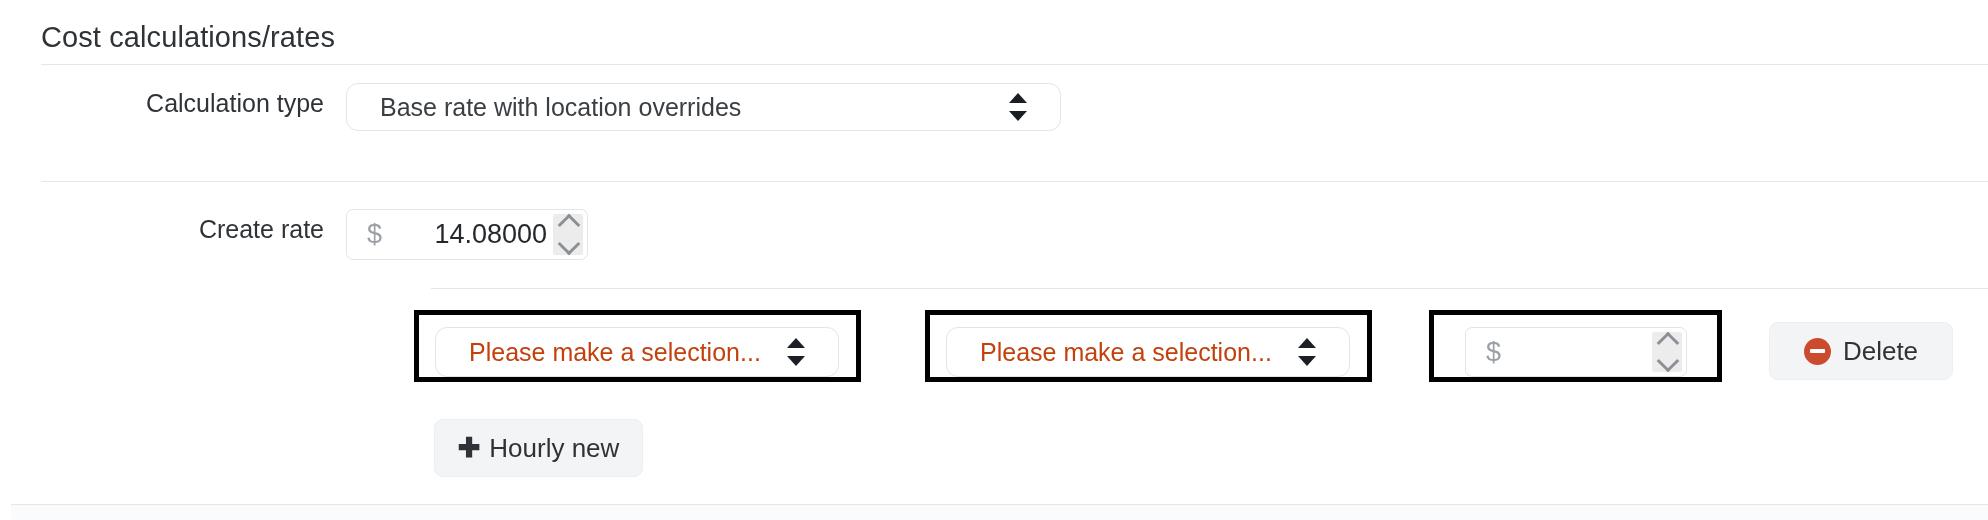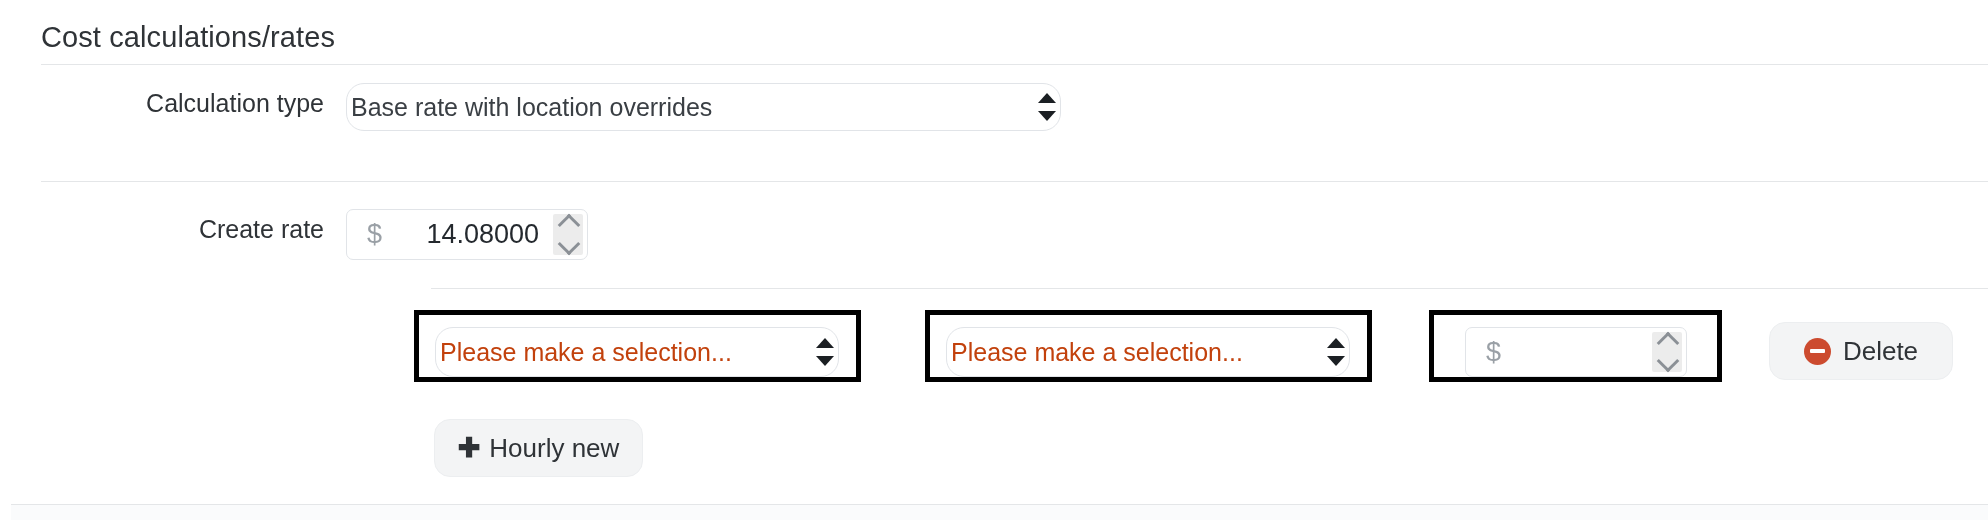--- a/index.html
+++ b/index.html
@@ -66,25 +66,25 @@
     line-height: 30px;
     text-align: right;
     white-space: nowrap;
   }
 
   
   .select {
     position: absolute;
     box-sizing: border-box;
     border: 1px solid #e1e4e8;
-    border-radius: 18px;
+    border-radius: 12px;
     background: #ffffff;
     display: flex;
     align-items: center;
-    padding: 0 4px;
+    padding: 0 33px;
   }
   .select .sel-text {
     font-size: 25px;
     color: #3a3f44;
     white-space: nowrap;
     overflow: hidden;
     flex: 1 1 auto;
   }
   .select .sel-text.placeholder { color: #c2410c; }
 
@@ -120,21 +120,21 @@
     font-size: 27px;
     color: #9aa0a6;
     padding-left: 20px;
     flex: 0 0 auto;
   }
   .money .amount {
     flex: 1 1 auto;
     text-align: right;
     font-size: 27px;
     color: #24292e;
-    padding-right: 14px;
+    padding-right: 6px;
     white-space: nowrap;
   }
   .spinner {
     flex: 0 0 auto;
     width: 30px;
     align-self: stretch;
     margin: 4px 4px 4px 0;
     background: #ececec;
     border-radius: 2px;
     position: relative;
@@ -157,21 +157,21 @@
     border: 5px solid #000000;
     background: #ffffff;
   }
 
   
   .btn {
     position: absolute;
     box-sizing: border-box;
     background: #f3f4f5;
     border: 1px solid #eceef0;
-    border-radius: 16px;
+    border-radius: 9px;
     display: flex;
     align-items: center;
     justify-content: center;
     font-size: 26px;
     color: #2f3337;
     white-space: nowrap;
     cursor: pointer;
   }
   .btn .plus {
     font-size: 27px;

